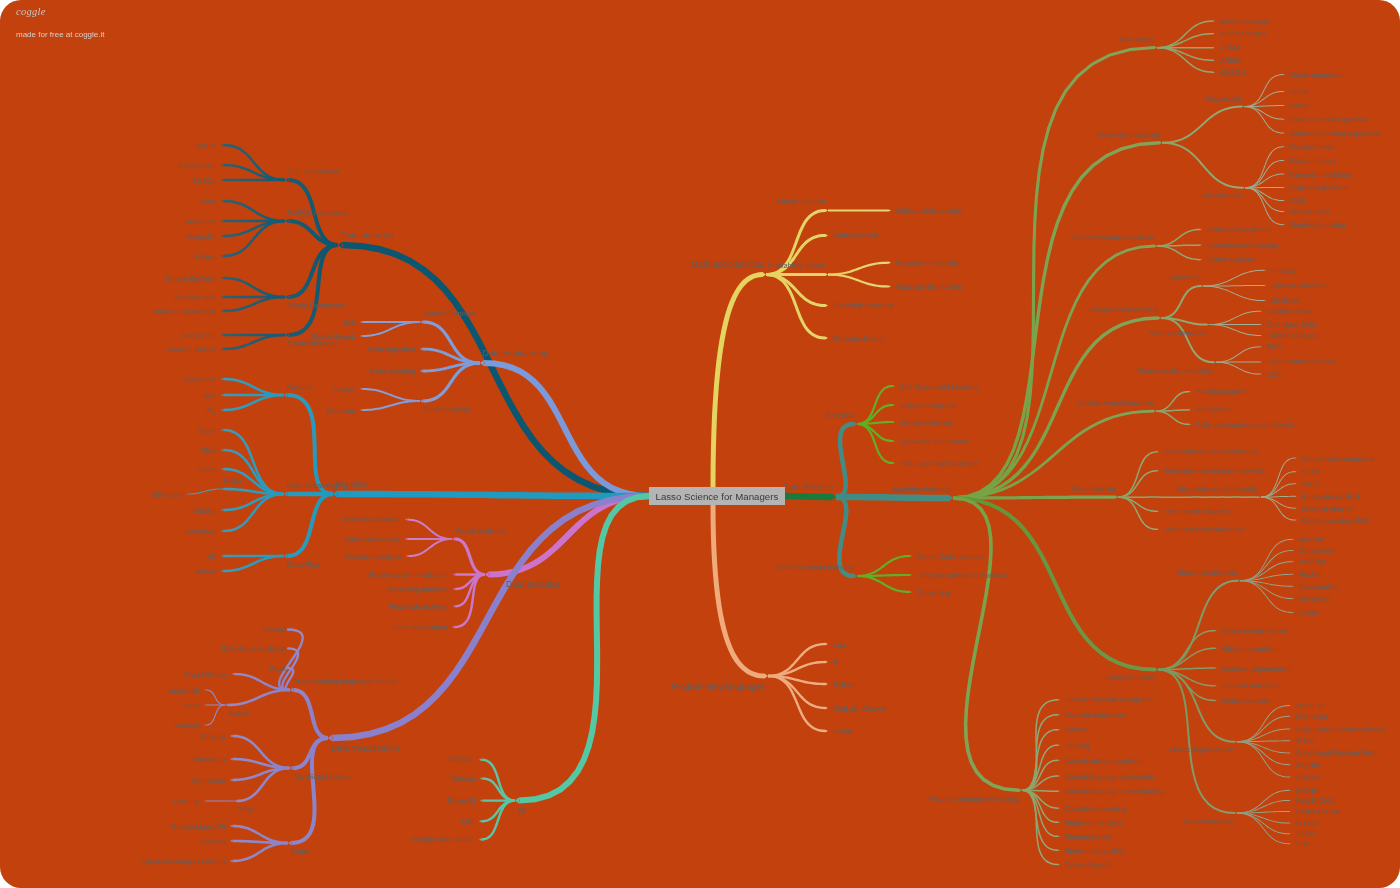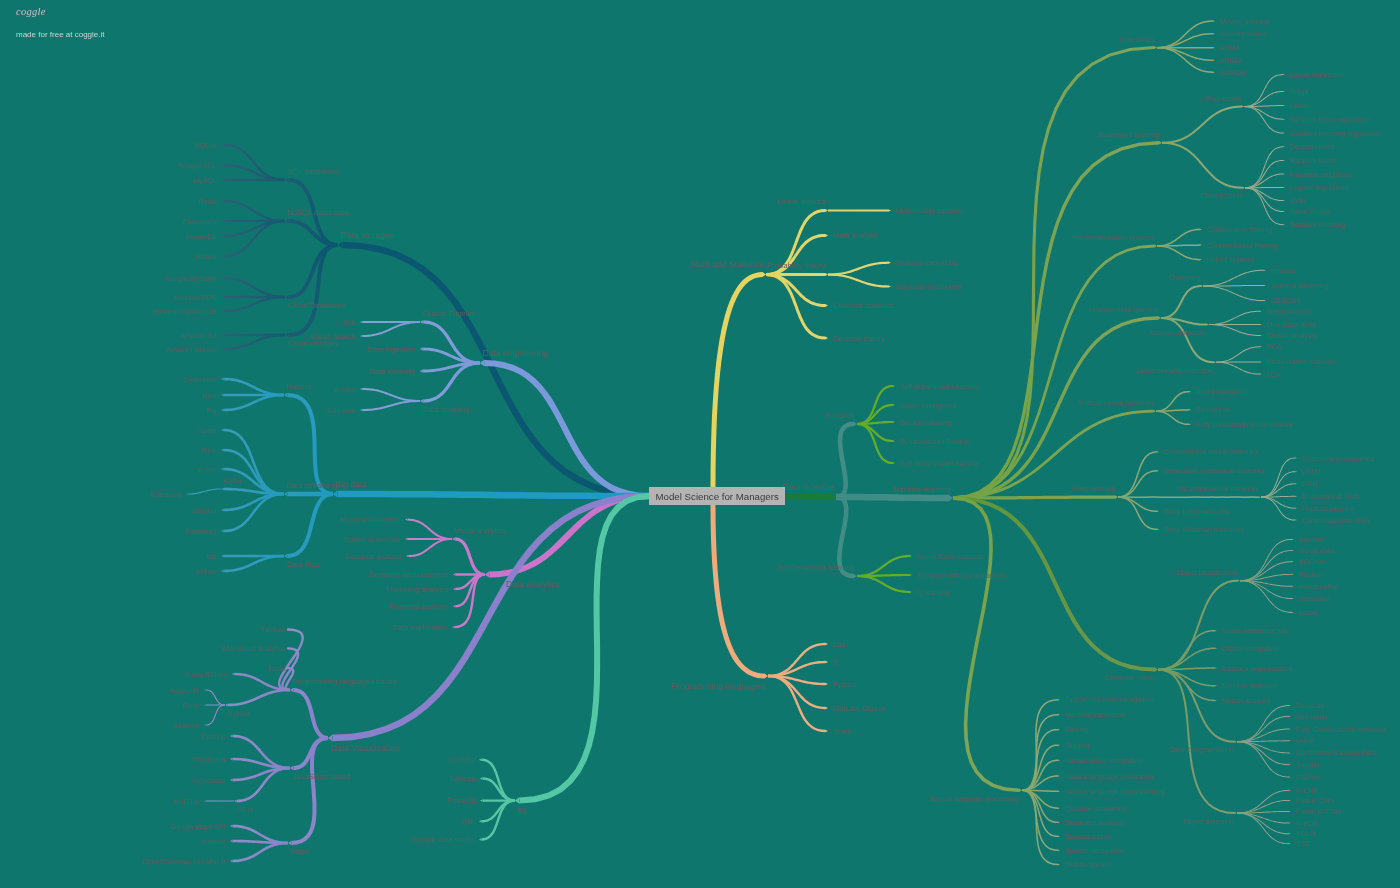--- a/index.html
+++ b/index.html
@@ -1,18 +1,18 @@
 <!DOCTYPE html>
 <html><head>
 <meta charset="utf-8">
 <title>Data Science for Managers</title>
 <style>
   html,body{margin:0;padding:0;background:#fff;-webkit-font-smoothing:antialiased;}
   body{width:1400px;height:888px;overflow:hidden;font-family:"Liberation Sans",sans-serif;}
-  #stage{position:relative;width:1400px;height:888px;background:#0f766e;}
+  #stage{position:relative;width:1400px;height:888px;background:#c2410c;border-radius:21px;}
   #logo{position:absolute;left:16px;top:6px;}
   #logo .brand{font-family:"Liberation Serif",serif;font-style:italic;font-size:10.5px;color:#c8c8c8;letter-spacing:.3px;line-height:12px;}
   #logo .tag{font-family:"Liberation Sans",sans-serif;font-size:8px;color:#d2d2d2;line-height:11px;margin-top:11px;}
   svg{position:absolute;left:0;top:0;}
   text{fill:#5f5f5f;font-family:"Liberation Sans",sans-serif;
        -webkit-font-smoothing:antialiased;text-rendering:geometricPrecision;}
   #rootbox{position:absolute;background:#b4b4b4;color:#3a3a3a;font-size:9.7px;
            padding:3.5px 6.5px;white-space:nowrap;line-height:11px;}
 </style>
 </head>
@@ -1224,14 +1224,14 @@
         <text x="1065" y="824.92" text-anchor="start" font-size="7">Sentiment analysis</text>
         <text x="1065" y="838.92" text-anchor="start" font-size="7">Summarization</text>
         <text x="1065" y="852.8199999999999" text-anchor="start" font-size="7">Speech recognition</text>
         <text x="1065" y="867.02" text-anchor="start" font-size="7">Text-to-Speech</text>
         <text x="854.5" y="569.625" text-anchor="end" font-size="7.5">Reinforcement learning</text>
         <text x="917" y="558.52" text-anchor="start" font-size="7">Monte Carlo methods</text>
         <text x="917" y="577.52" text-anchor="start" font-size="7">Temporal difference methods</text>
         <text x="917" y="594.52" text-anchor="start" font-size="7">Q-learning</text>
       </g>
     </svg>
-  <div id="rootbox" style="left: 649px; top: 487px;">Model Science for Managers</div>
+  <div id="rootbox" style="left: 649px; top: 487px;">Lasso Science for Managers</div>
 </div>
 
 </body></html>

